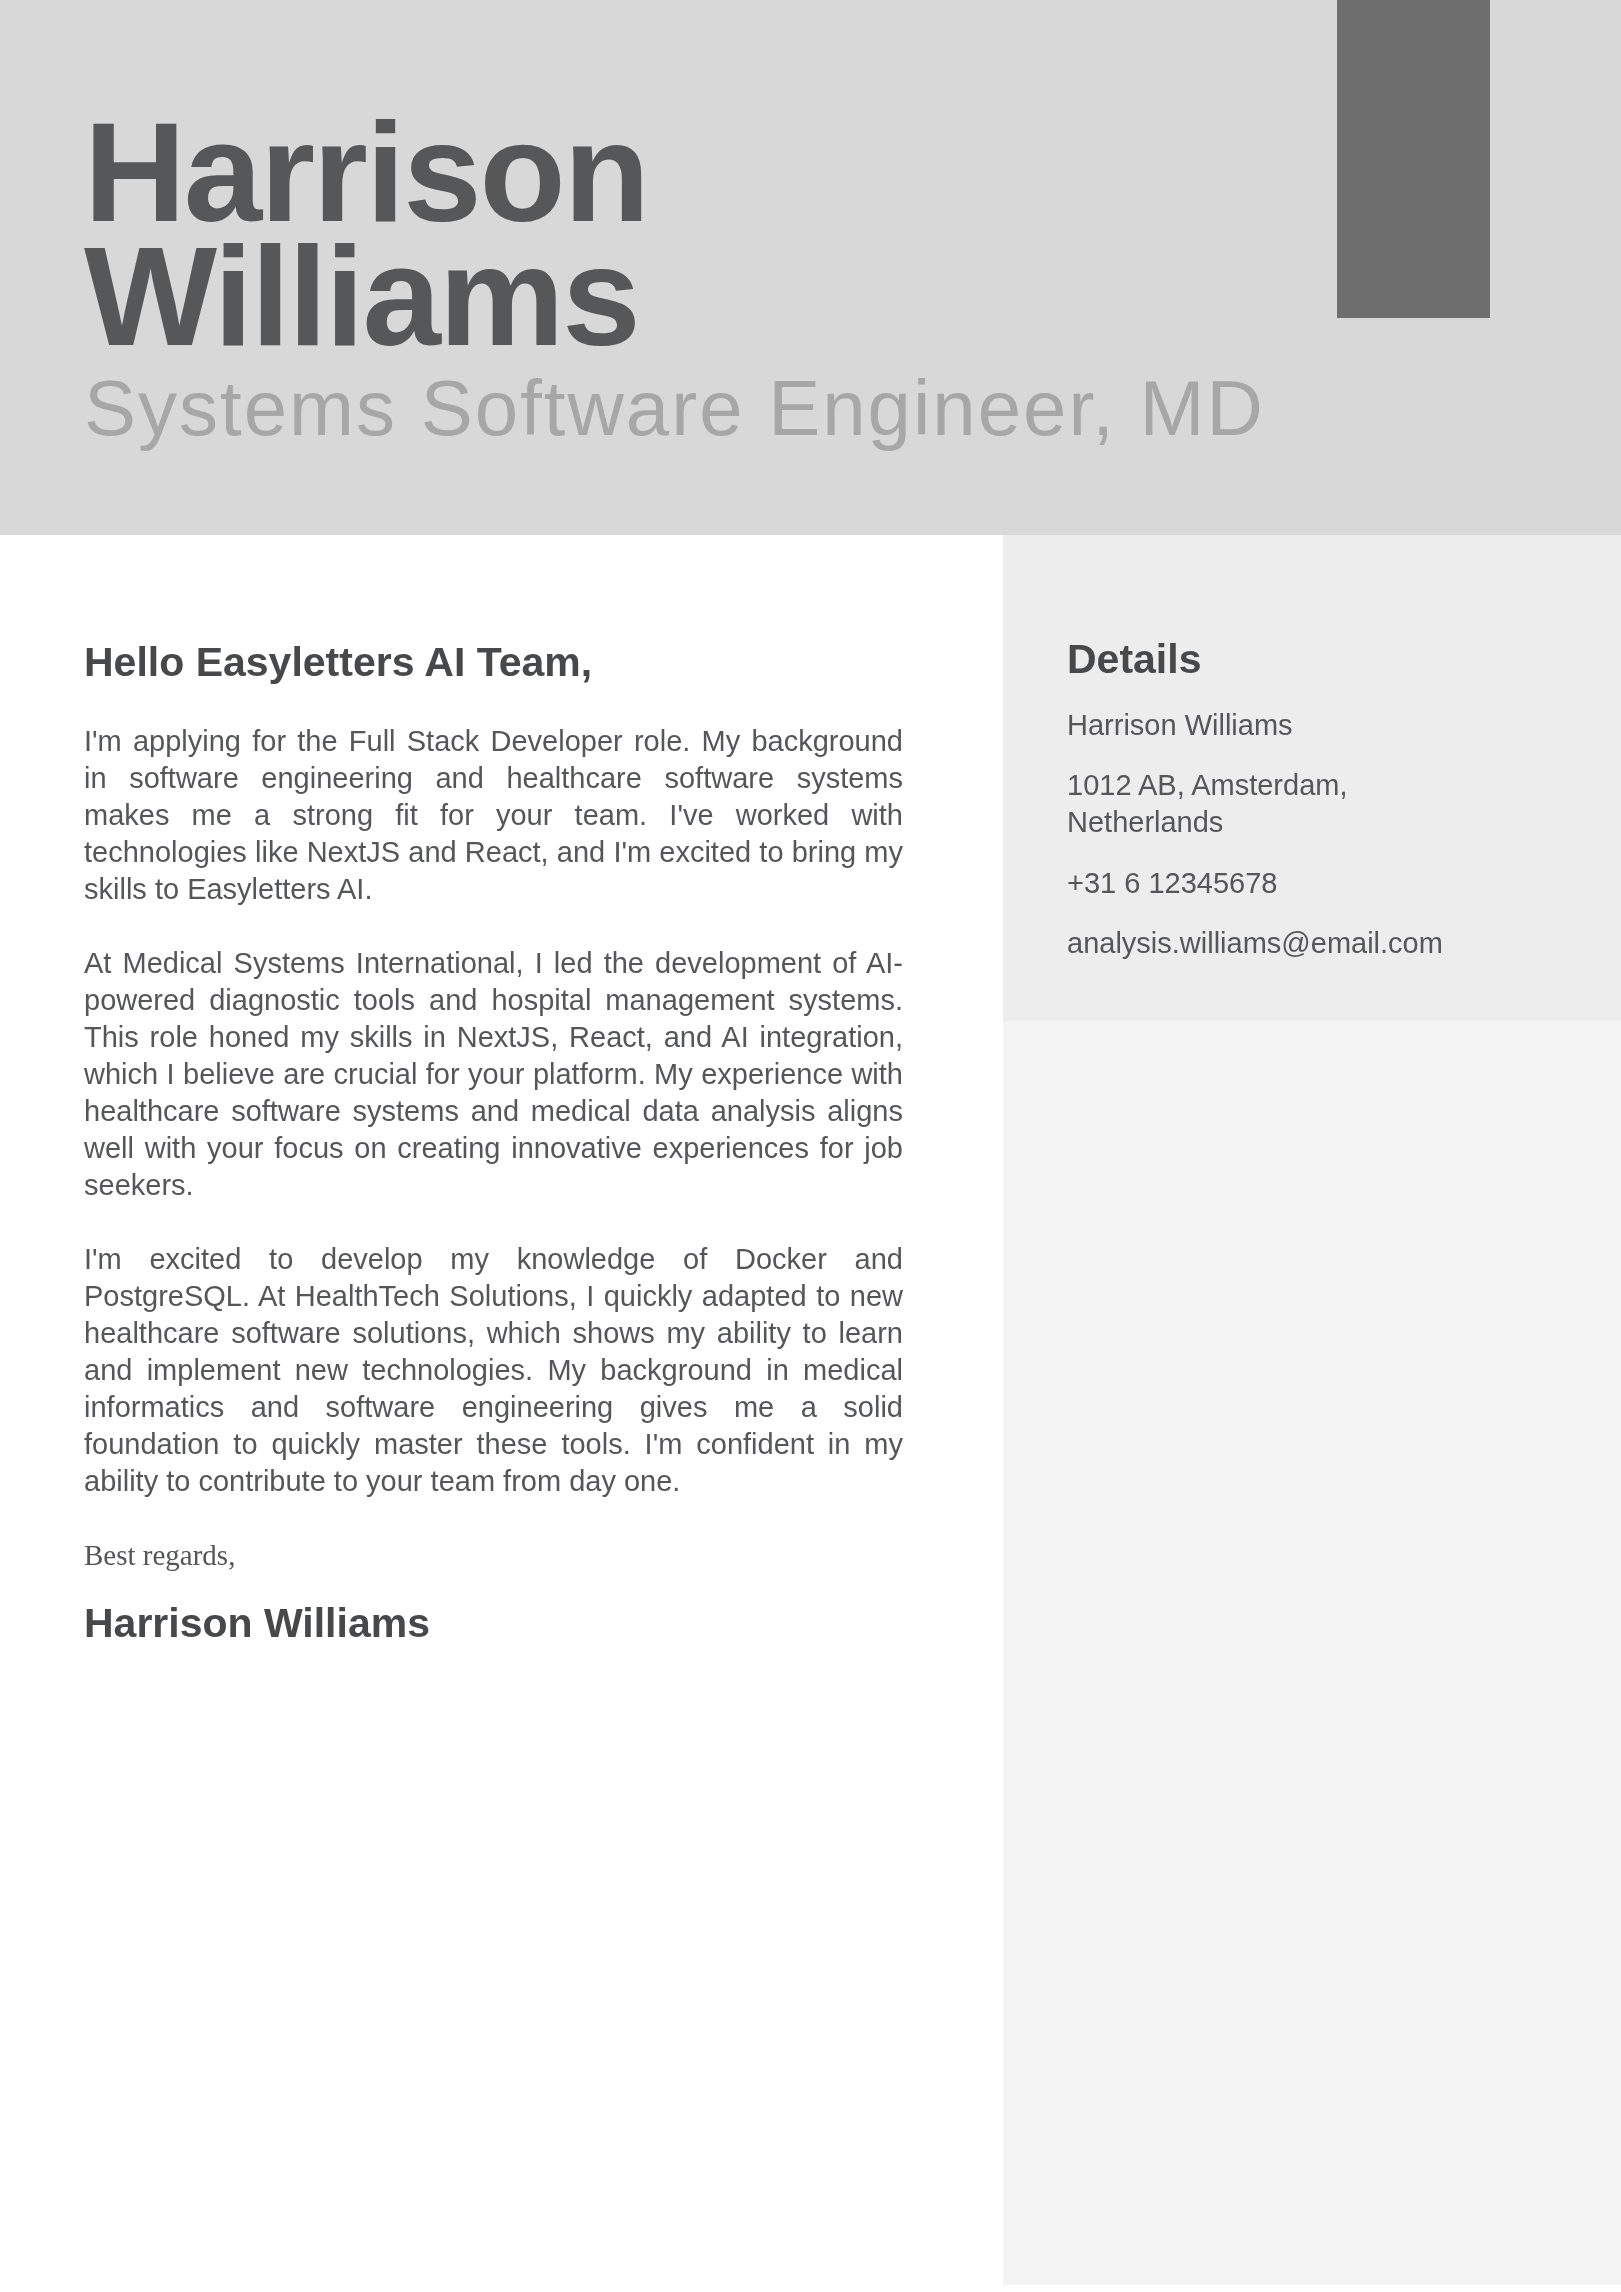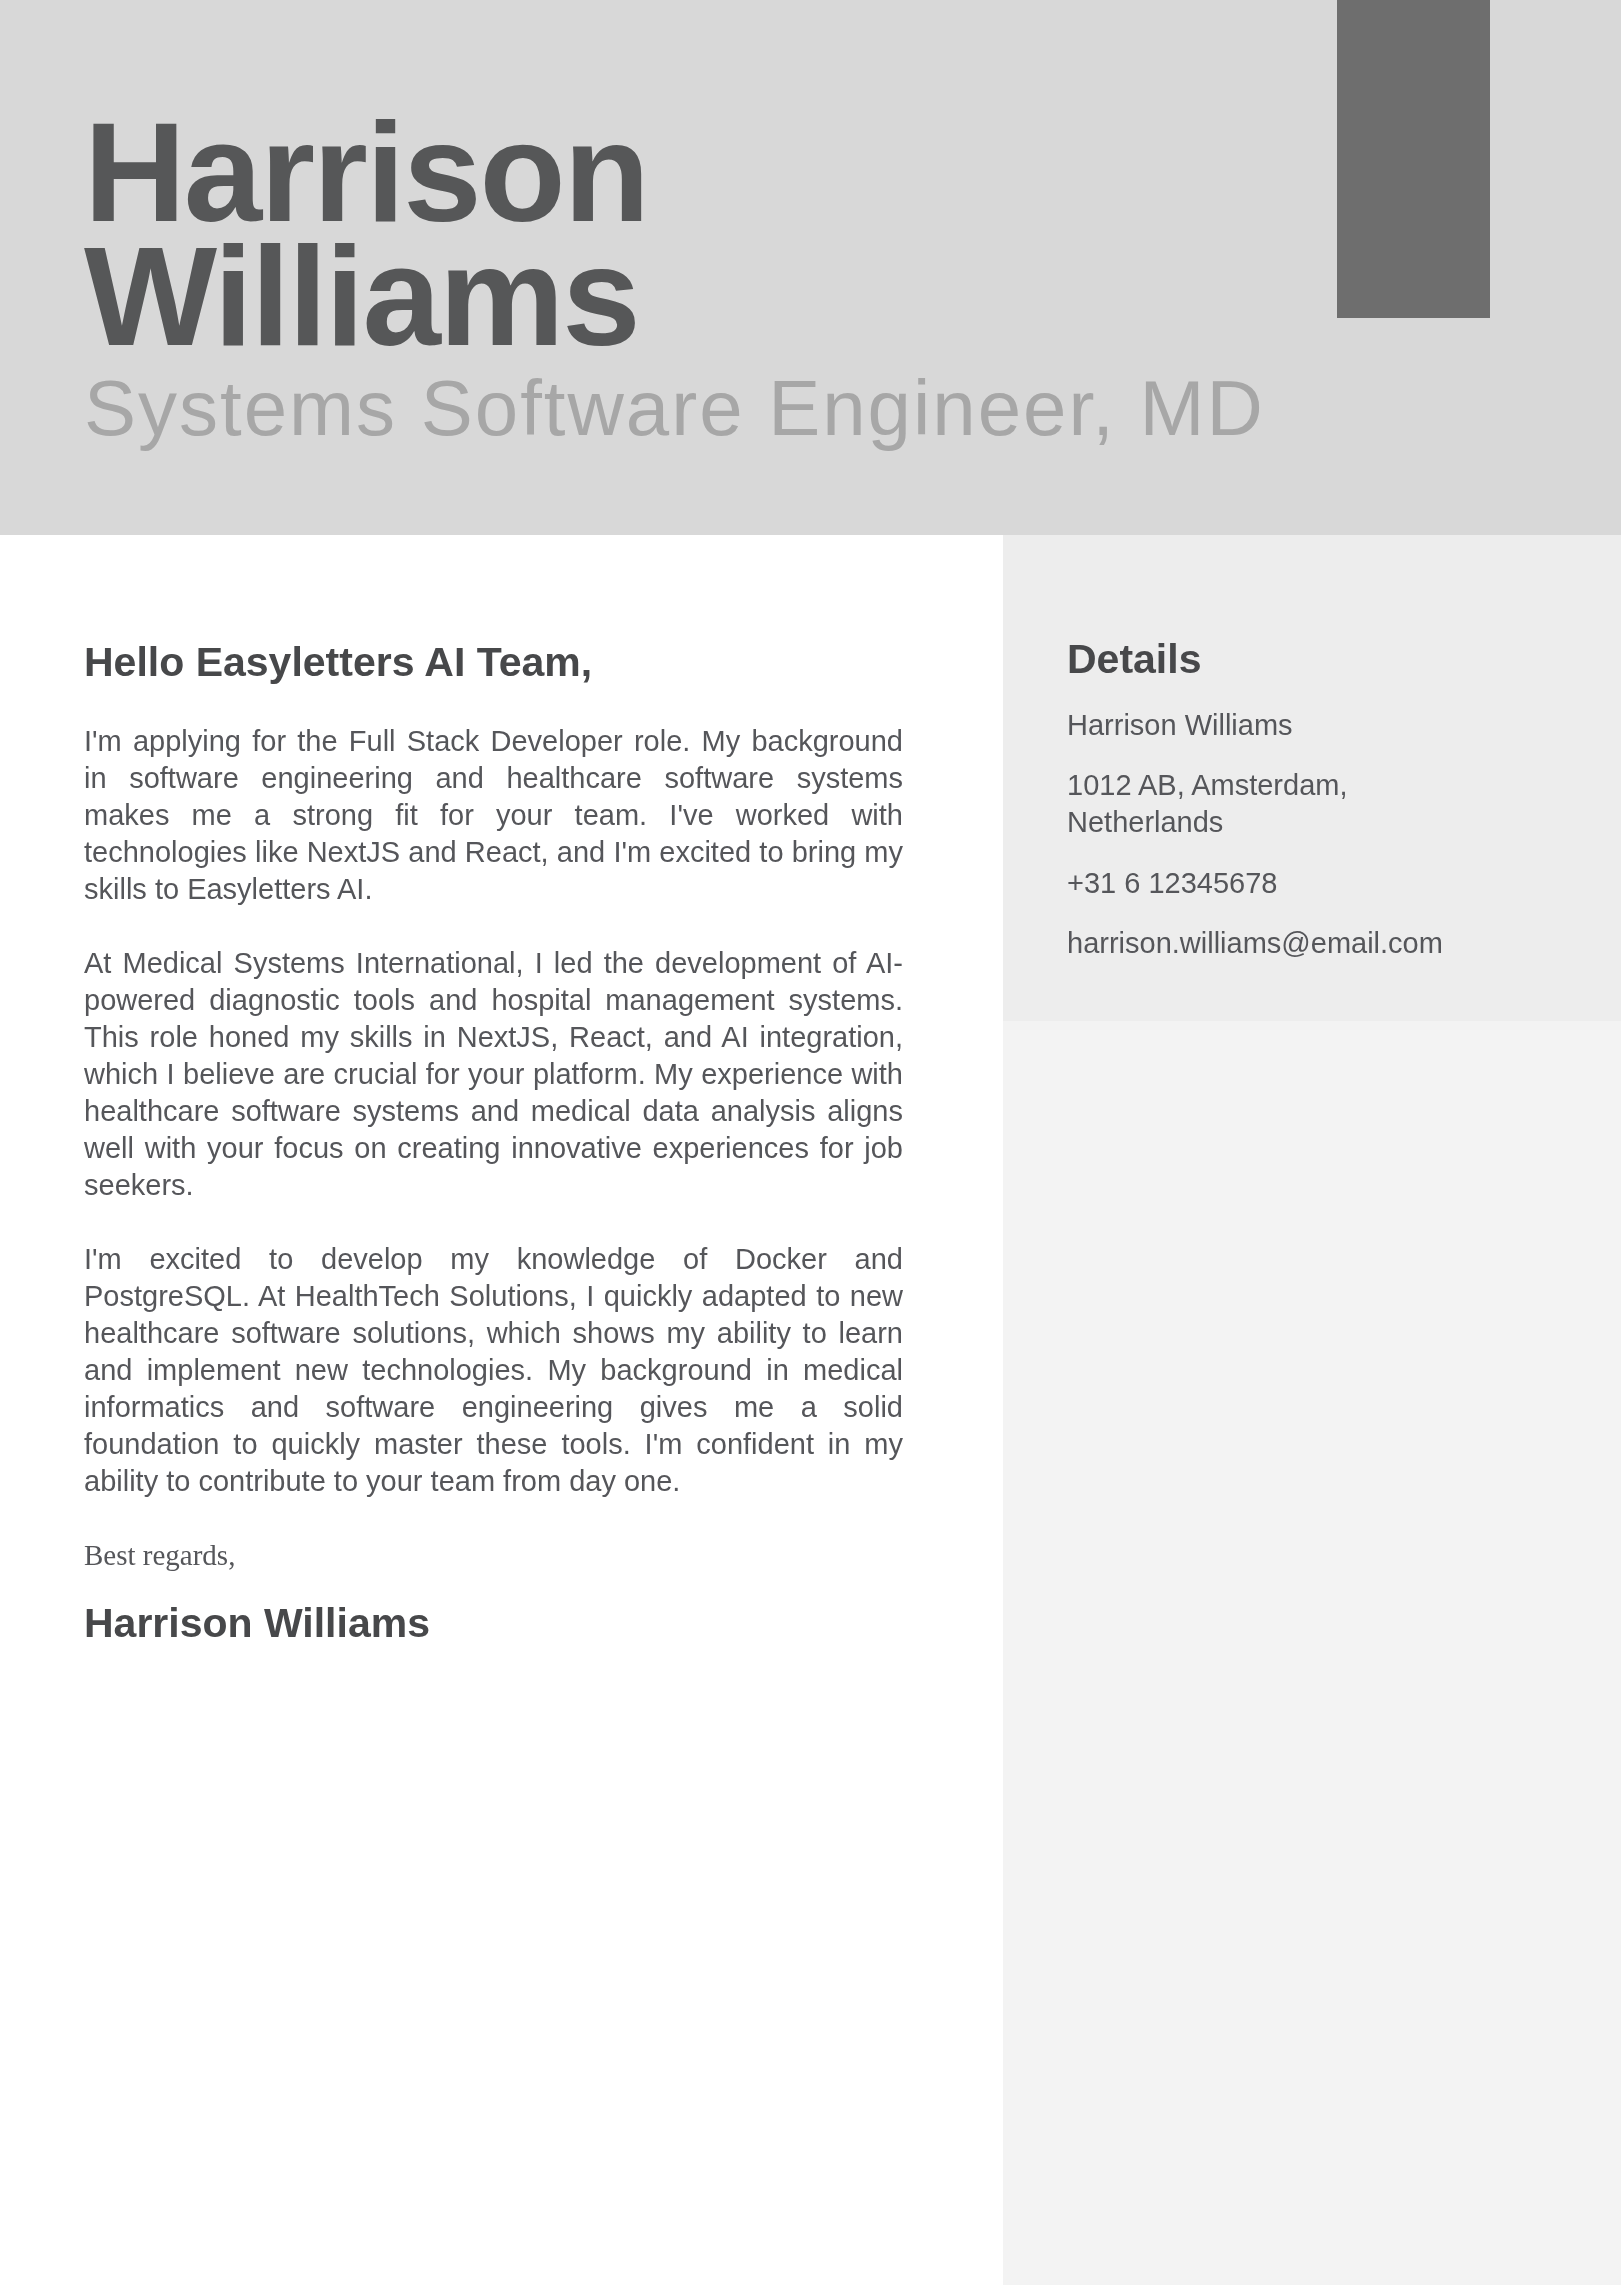--- a/index.html
+++ b/index.html
@@ -111,19 +111,19 @@
     <p>I'm excited to develop my knowledge of Docker and PostgreSQL. At HealthTech Solutions, I quickly adapted to new healthcare software solutions, which shows my ability to learn and implement new technologies. My background in medical informatics and software engineering gives me a solid foundation to quickly master these tools. I'm confident in my ability to contribute to your team from day one.</p>
     <p class="closing">Best regards,</p>
     <div class="signature">Harrison Williams</div>
   </div>
 
   <div class="details-panel">
     <h3 class="details-title">Details</h3>
     <p class="detail-name">Harrison Williams</p>
     <p class="detail-address">1012 AB, Amsterdam, Netherlands</p>
     <p class="detail-phone">+31 6 12345678</p>
-    <p class="detail-email">harrison.williams@email.com</p>
+    <p class="detail-email">analysis.williams@email.com</p>
   </div>
 
   <div class="sidebar-lower"></div>
 
 </div>
 
 
 </body></html>

